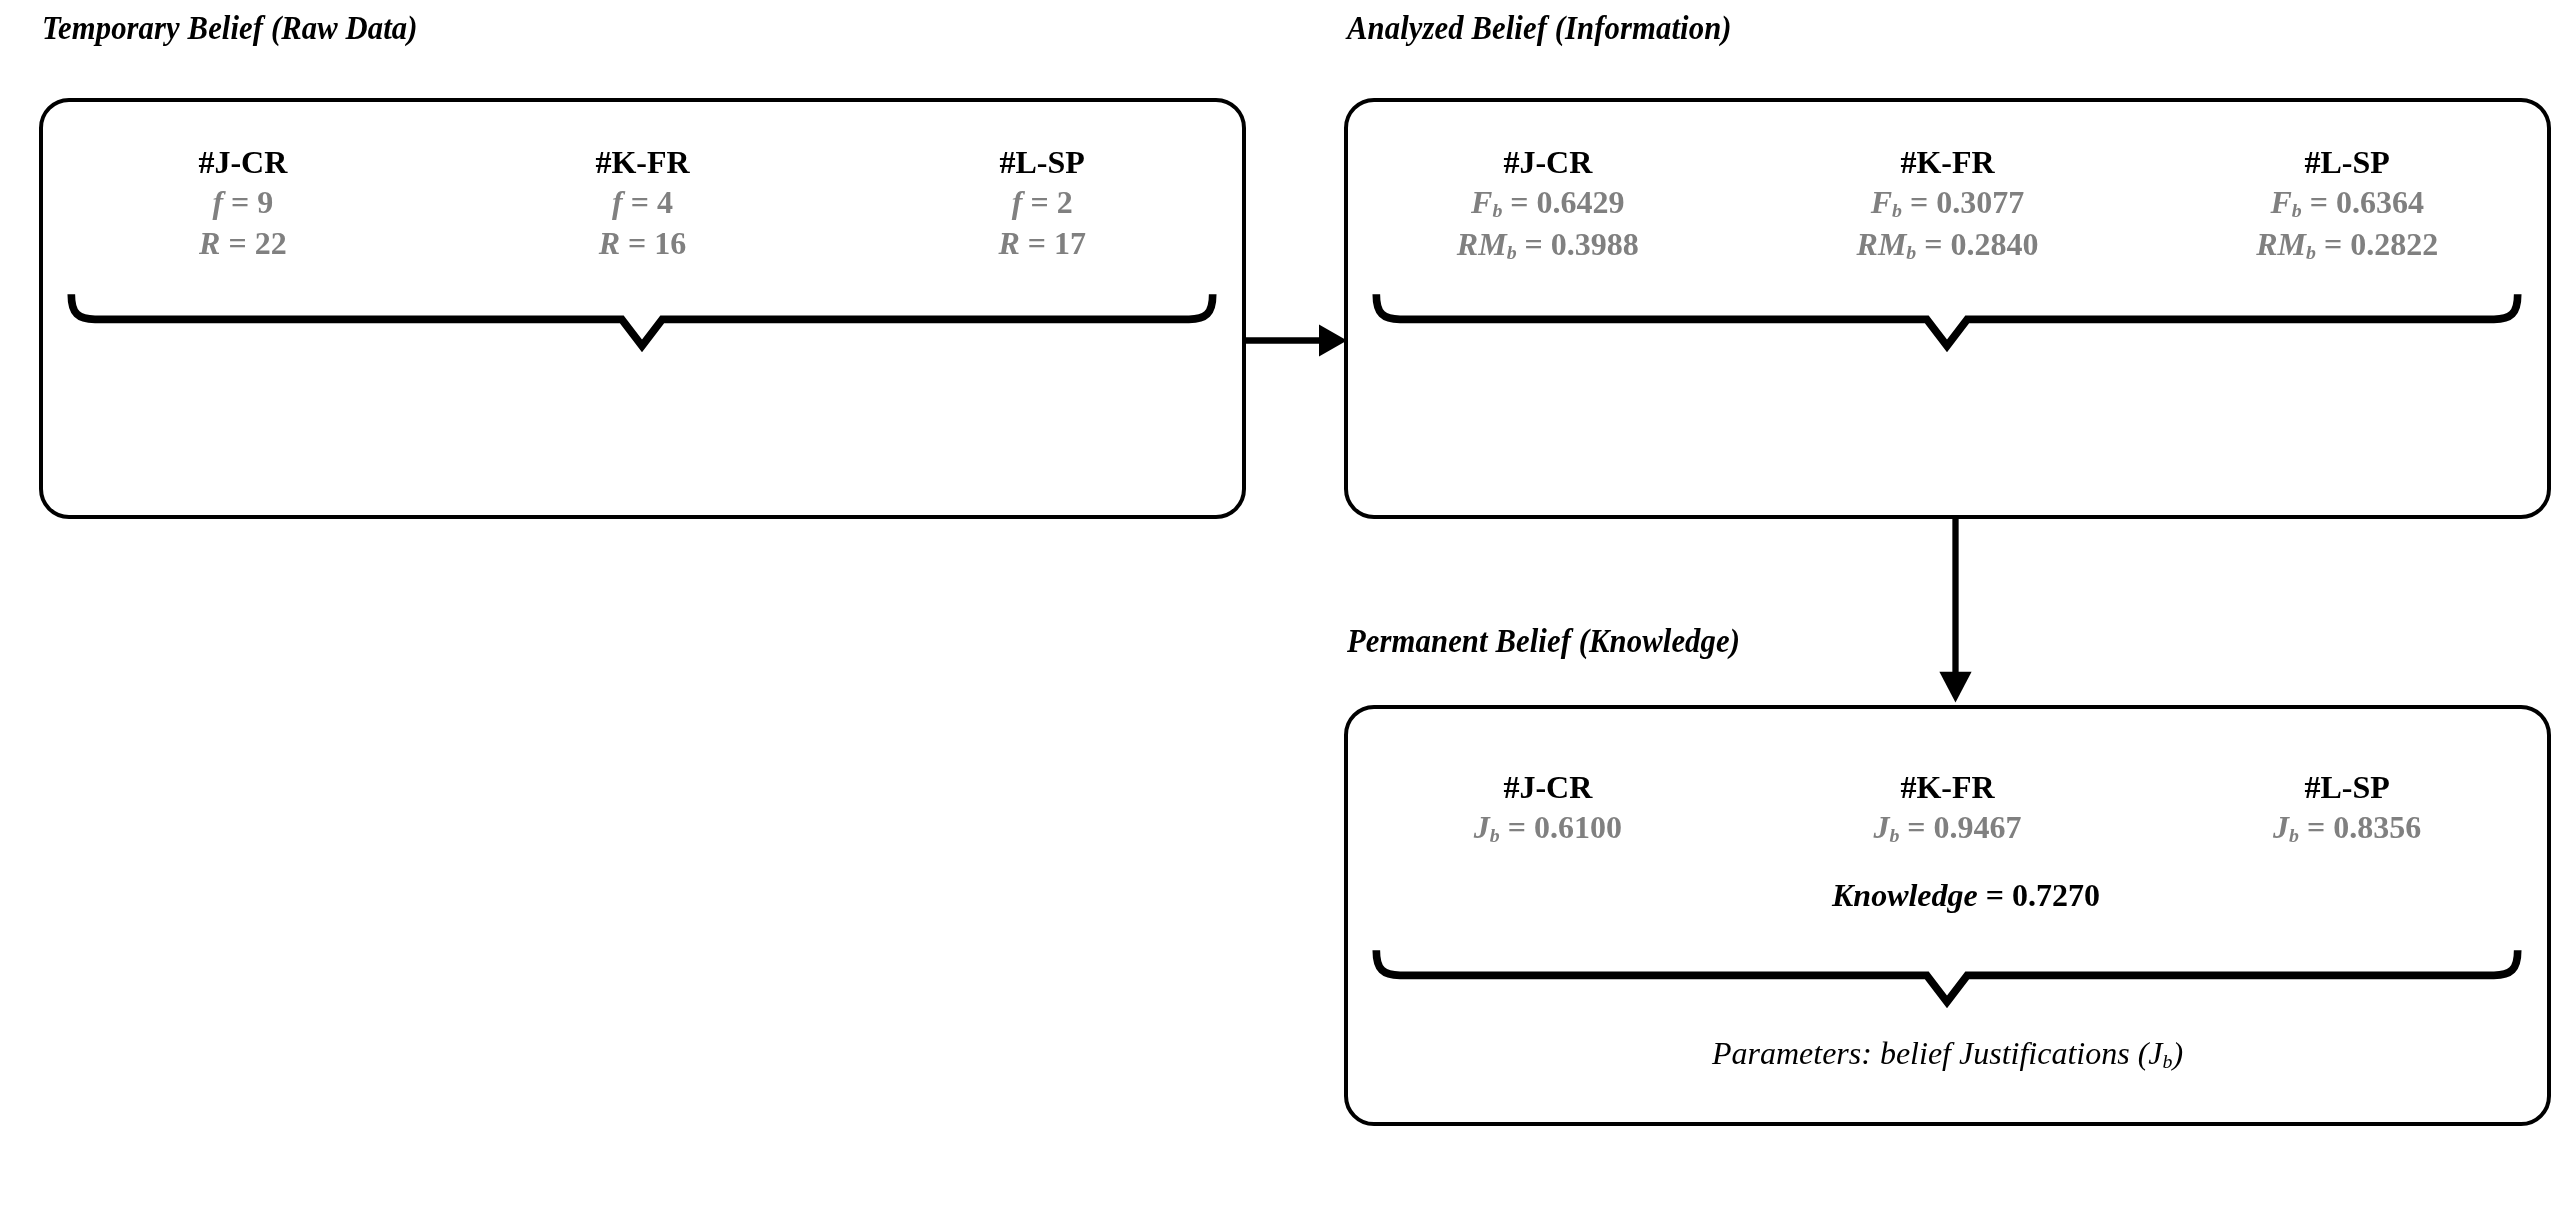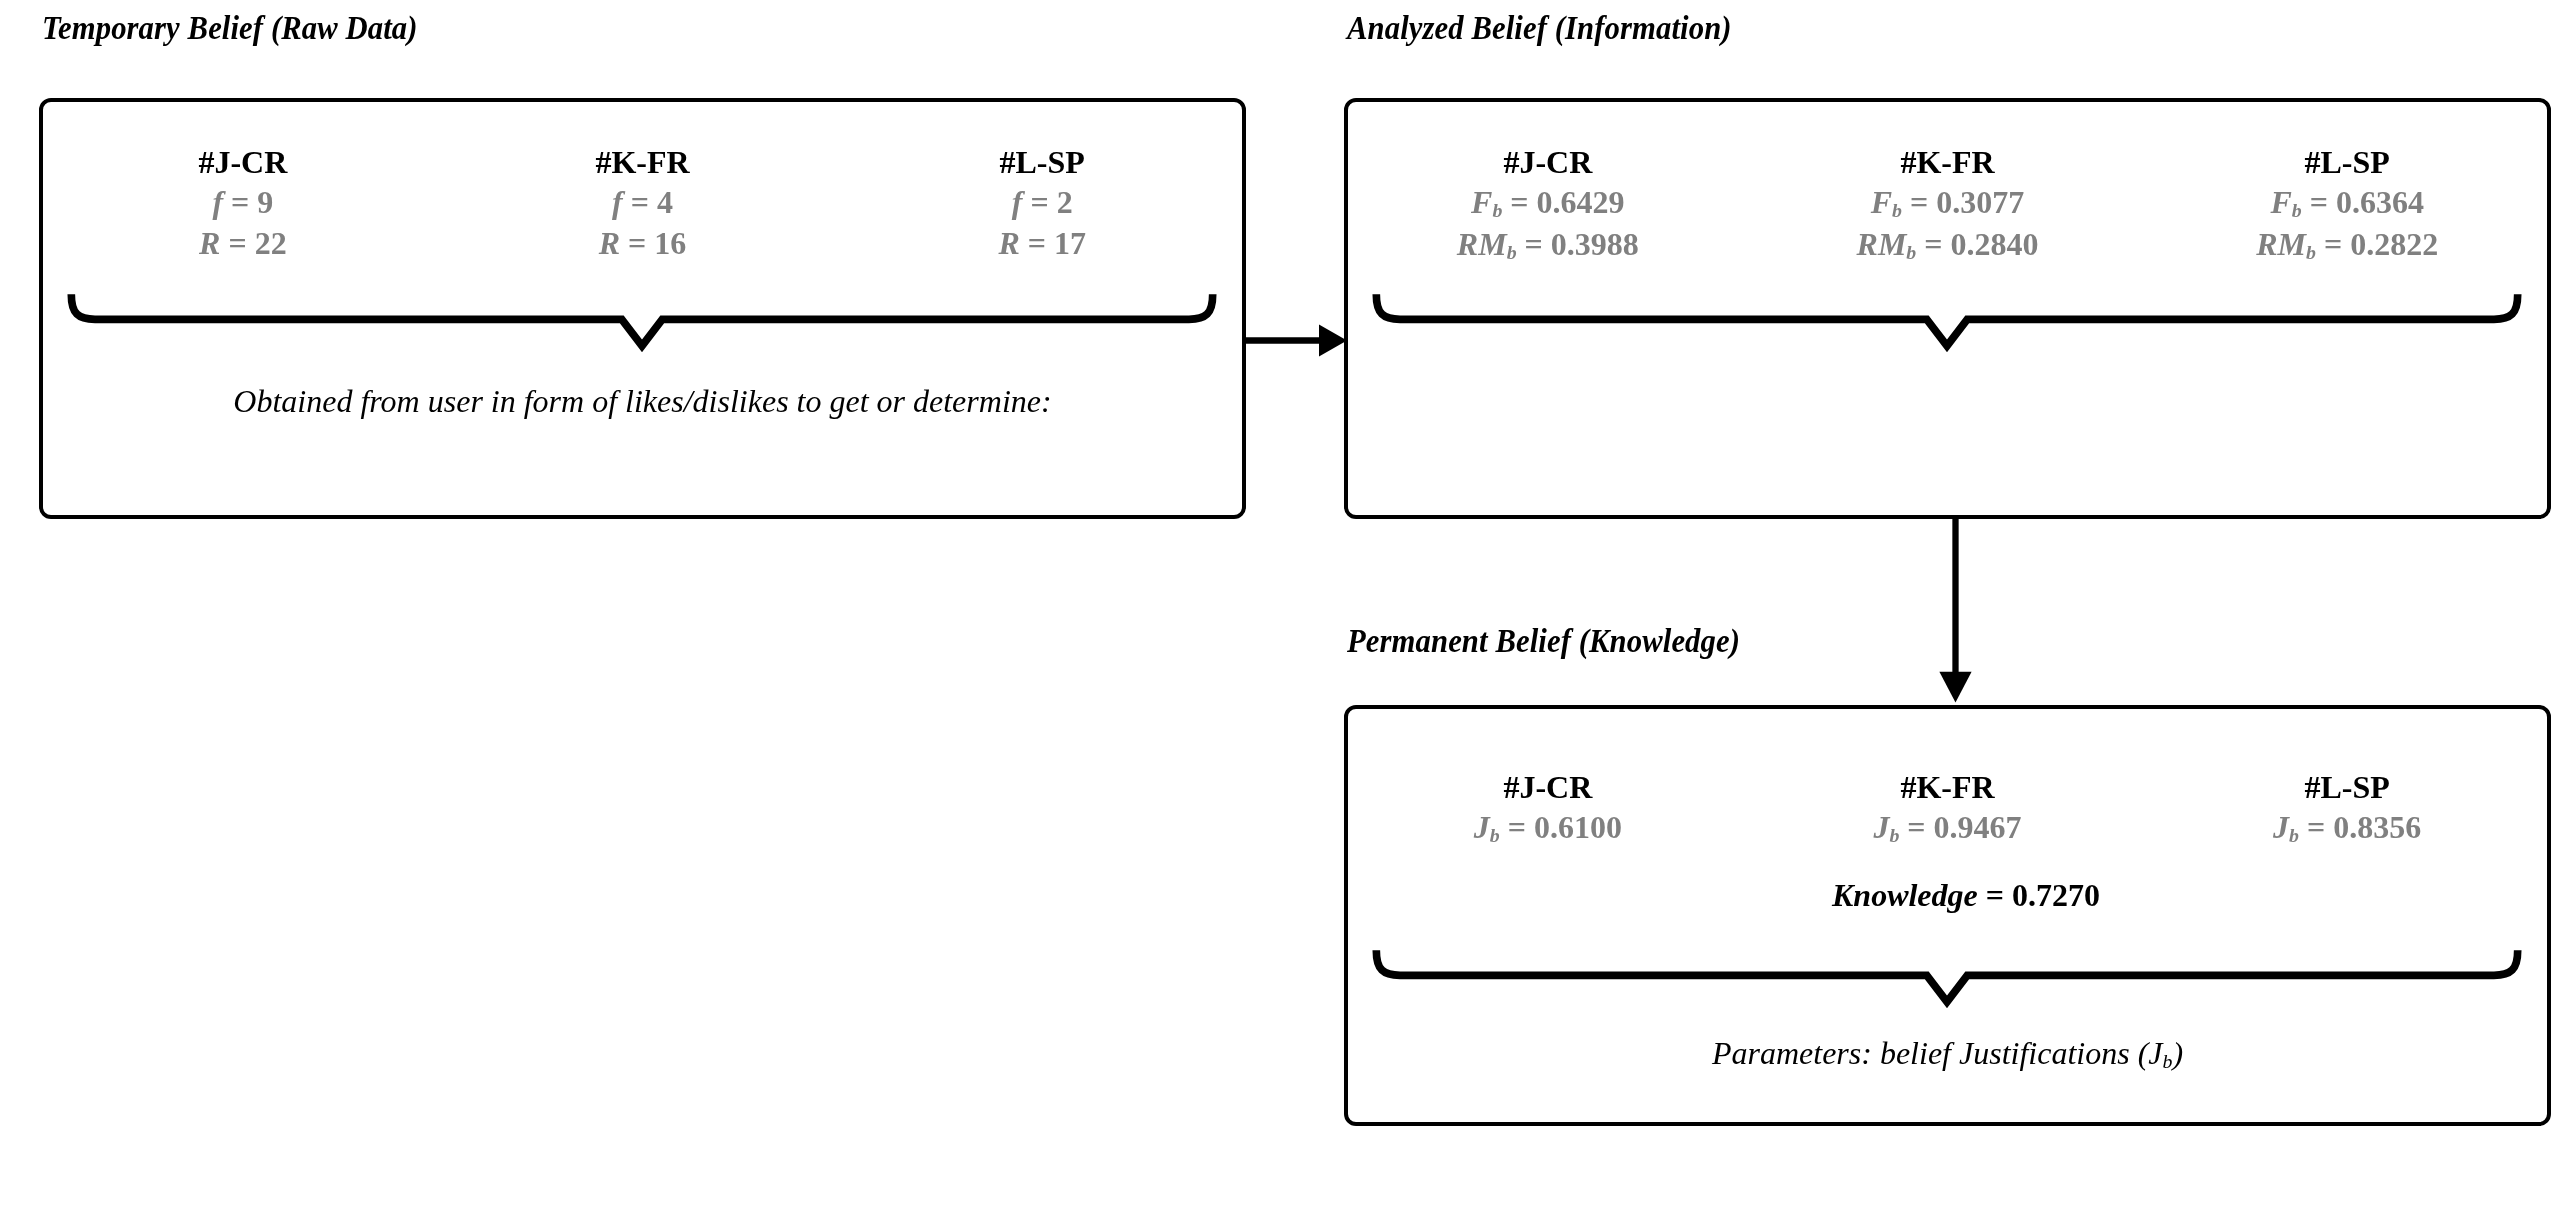--- a/index.html
+++ b/index.html
@@ -1,21 +1,21 @@
 <!DOCTYPE html>
 <html style="font-size:11.2px"><head>
 <meta charset="utf-8">
 <style>
   html,body{margin:0;padding:0;background:#ffffff;}
   body{width:2576px;height:1214px;position:relative;
        font-family:"Liberation Serif","DejaVu Serif",serif;
        -webkit-font-smoothing:antialiased;}
   .stage{position:absolute;left:0;top:0;width:2576px;height:1202px;overflow:hidden;}
 
-  .panel{position:absolute;border:4.9px solid #000000;border-radius:12px;background:#ffffff;box-sizing:border-box;}
+  .panel{position:absolute;border:4.9px solid #000000;border-radius:30px;background:#ffffff;box-sizing:border-box;}
 
   .panel-title{position:absolute;font-weight:700;font-style:italic;font-size:33px;
                color:#000000;white-space:nowrap;letter-spacing:0.1px;
                transform:scaleX(.93);transform-origin:left center;}
 
   .cols{position:absolute;left:0;right:0;display:flex;}
   .col{flex:1 1 0;display:flex;flex-direction:column;align-items:center;}
 
   .tag{font-weight:700;font-size:32px;color:#000000;line-height:1.18;white-space:nowrap;}
   .val{font-weight:700;font-size:32px;color:#808080;line-height:1.30;white-space:nowrap;
@@ -64,21 +64,20 @@
       </div>
     </div>
 
     <div class="brace" style="left:21px;top:188px;">
       <svg width="1156" height="60" viewBox="0 0 1648 86">
         <path d="M6 6 C6 34 16 42 40 42 L795 42 L824 80 L853 42 L1608 42 C1632 42 1642 34 1642 6" fill="none" stroke="#000000" stroke-width="11" stroke-linecap="butt" stroke-linejoin="miter"></path>
       </svg>
     </div>
 
     <div class="caption" style="top:279px;">
-      <div>Obtained from user in form of likes/dislikes to get or determine:</div>
     </div>
   </div>
 
   <div class="panel-title" style="left:1347px;top:9.8px;">Analyzed Belief (Information)</div>
 
   <div class="panel" style="left:1344px;top:98px;width:1207px;height:421px;">
 
     <div class="cols" style="top:42px;">
       <div class="col">
         <div class="tag">#J-CR</div>

